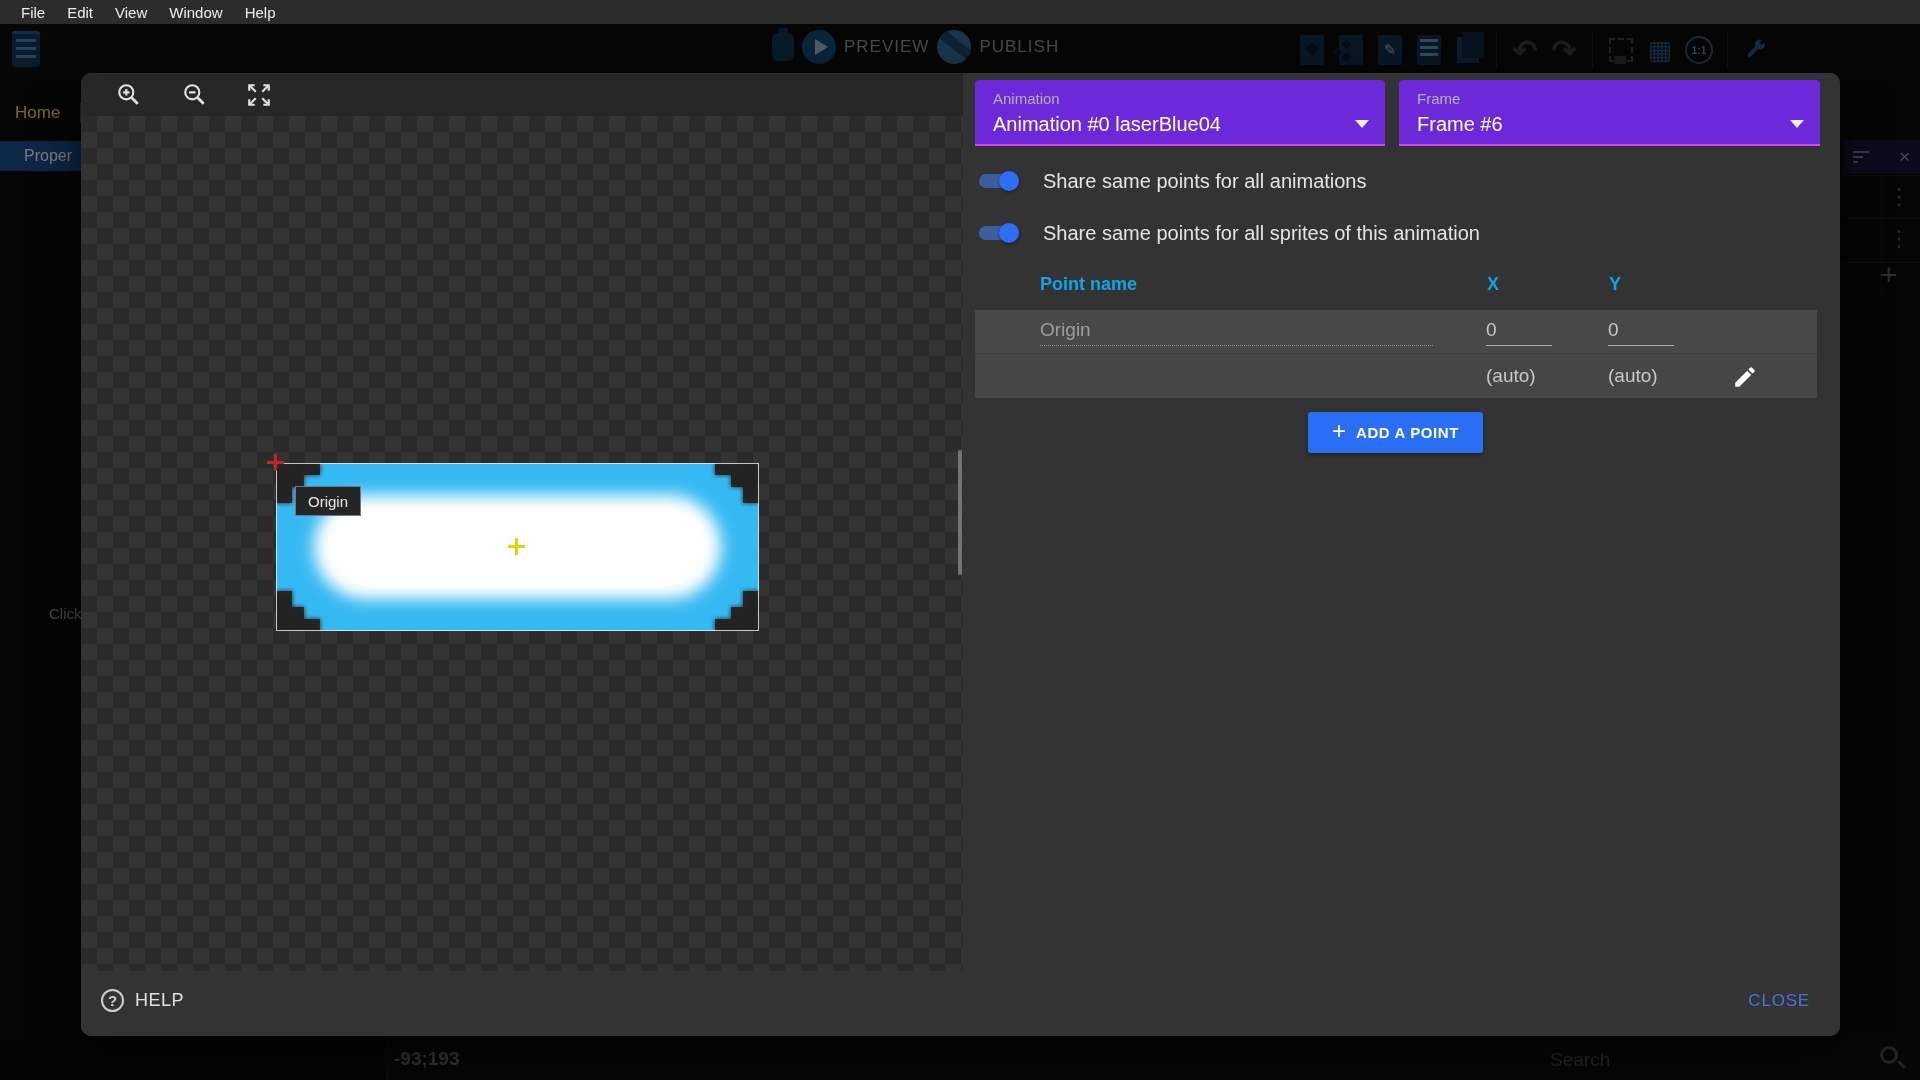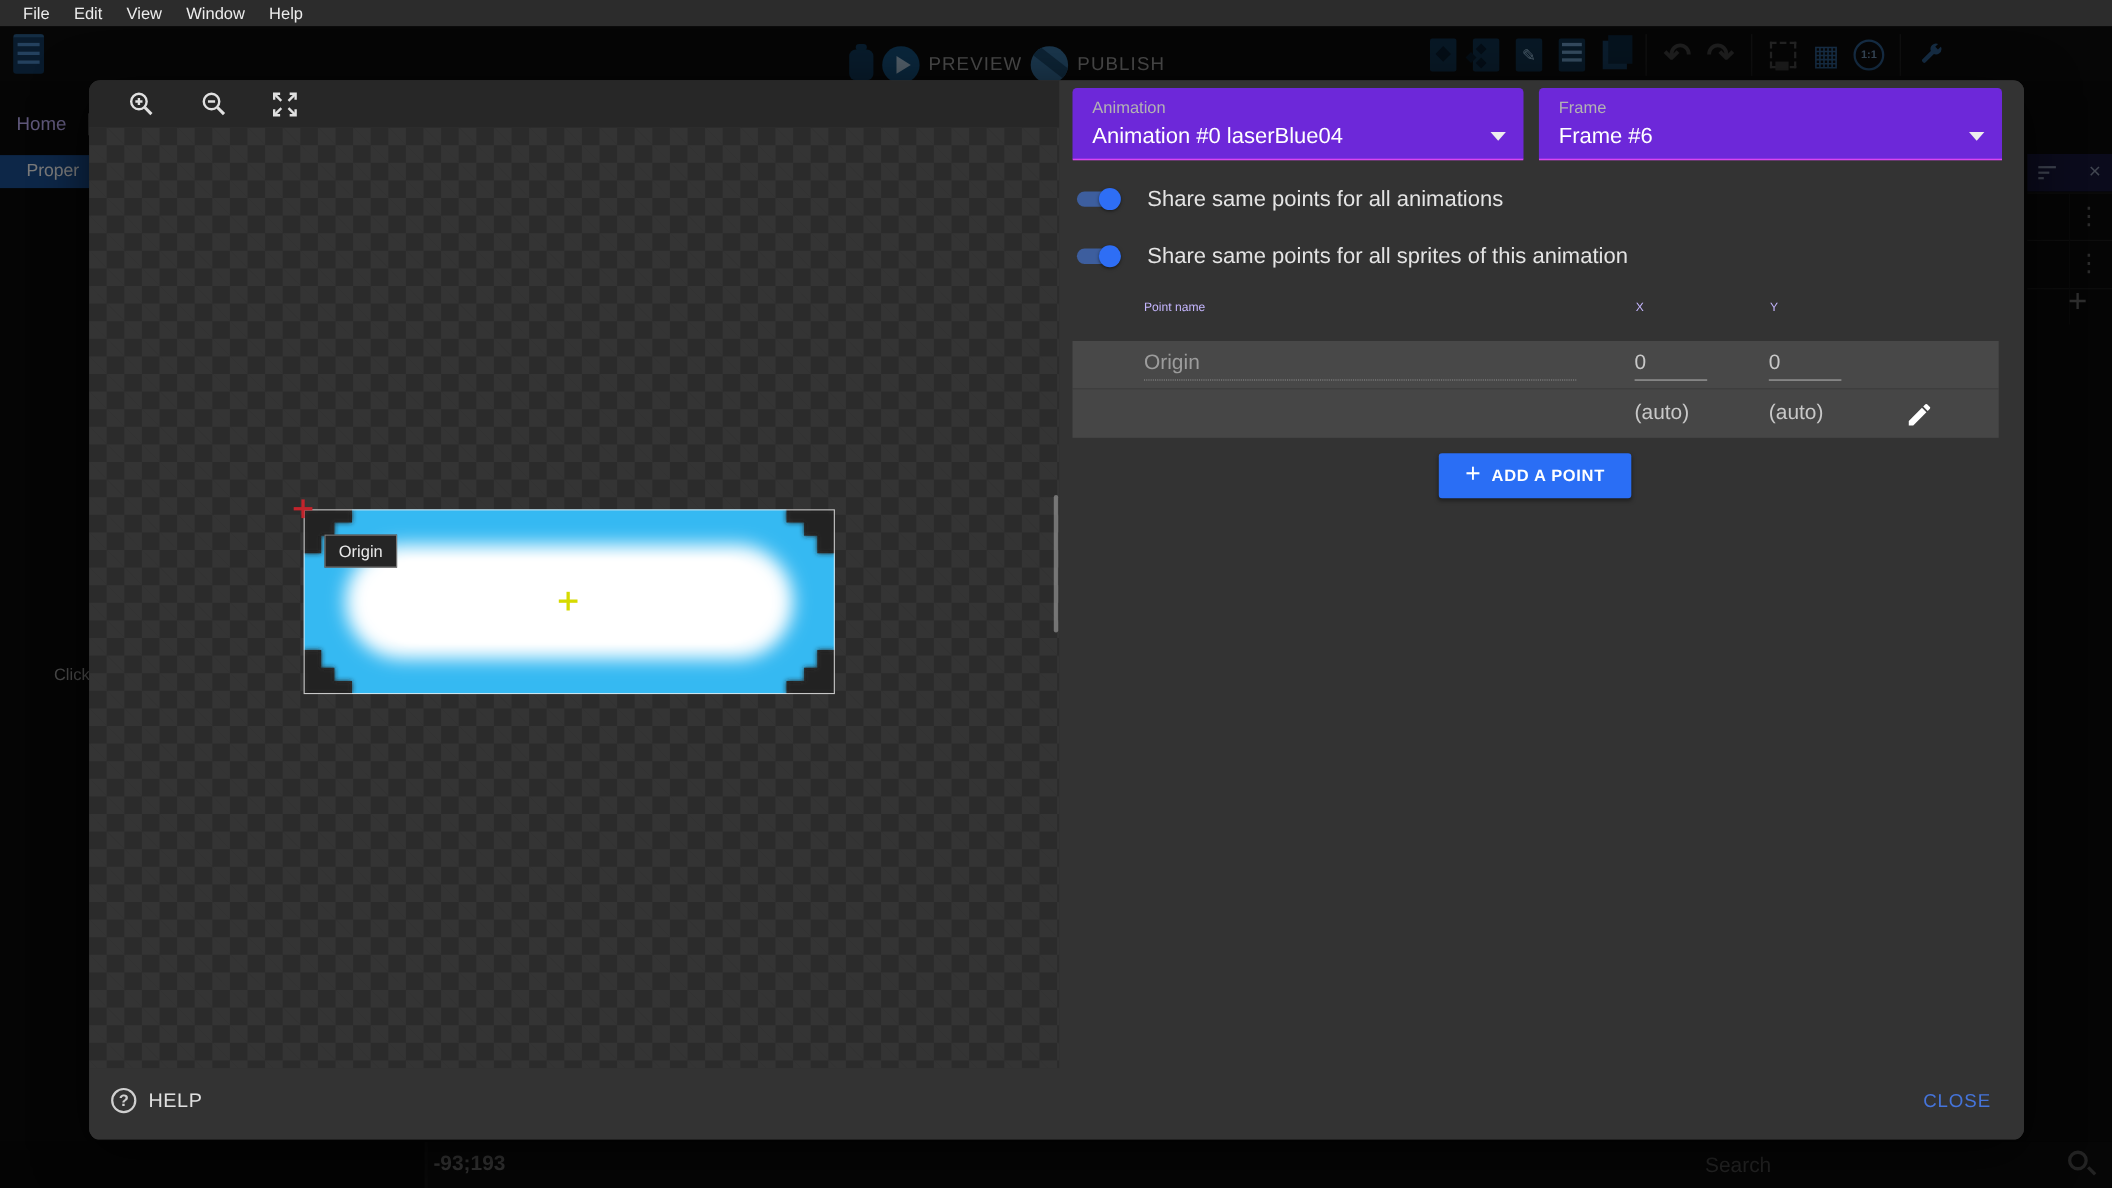--- a/index.html
+++ b/index.html
@@ -9,21 +9,21 @@
 
   
   .menubar { position:absolute; left:0; top:0; width:1920px; height:24px; background:#2c2c2c;
              display:flex; align-items:center; padding-left:10px; z-index:1; }
   .menubar .mitem { color:#ededed; font-size:15px; padding:0 11px; cursor:default; }
 
   .bgtoolbar { position:absolute; left:0; top:24px; width:1920px; height:50px; background:#0e0e0e; z-index:1; }
   .fileicon { position:absolute; left:12px; top:7px; width:28px; height:36px; background:#143a5e;
               border-radius:3px; border-top:3px solid #2b5f8e; }
   .fileicon i { display:block; height:3px; background:#4d88c4; margin:5px 4px 0 4px; }
-  .pvgroup { position:absolute; left:772px; top:18px; display:flex; align-items:center; gap:8px; }
+  .pvgroup { position:absolute; left:772px; top:6px; display:flex; align-items:center; gap:8px; }
   .bugicon { width:22px; height:28px; background:#113a5a; border-radius:6px; position:relative; }
   .bugicon::before { content:""; position:absolute; left:6px; top:-5px; width:10px; height:6px; background:#113a5a; border-radius:3px; }
   .playcirc { width:34px; height:34px; border-radius:50%; background:#15507c; display:flex; align-items:center; justify-content:center; }
   .playcirc b { width:0; height:0; border-left:13px solid #a9c3d8; border-top:8px solid transparent; border-bottom:8px solid transparent; margin-left:4px; }
   .globecirc { width:34px; height:34px; border-radius:50%; background:#38719f; position:relative; overflow:hidden; }
   .globecirc::after { content:""; position:absolute; left:-6px; top:10px; width:50px; height:10px; background:#1d4a6d; transform:rotate(38deg); }
   .toollabel { color:#9a9a9a; font-size:17px; letter-spacing:1px; }
   .righticons { position:absolute; left:1296px; top:4px; height:44px; display:flex; align-items:center; gap:7px; }
   .tbi { width:32px; height:38px; display:flex; align-items:center; justify-content:center; color:#2e5f8f; font-size:26px; }
   .bluedoc { width:24px; height:30px; background:#11334f; border-radius:2px; position:relative; }
@@ -33,21 +33,21 @@
   .bluedoc.list i { display:block; height:3px; background:#6d9cc4; margin:4px 3px 0 3px; }
   .layersicon { width:22px; height:26px; background:#173d5e; position:relative; }
   .layersicon::after { content:""; position:absolute; left:5px; top:-5px; width:22px; height:26px; background:#0e2940; }
   .tdiv { width:1px; height:38px; background:#262626; margin:0 5px; }
   .arrglyph { color:#3f3f3f; font-size:30px; font-weight:bold; }
   .marquee { width:24px; height:24px; border:2px dashed #4a4a4a; position:relative; }
   .marquee::after { content:""; position:absolute; left:3px; bottom:-4px; width:12px; height:8px; background:#3c3c3c; }
   .onetoone { width:28px; height:28px; border:2px solid #2d5d8c; border-radius:50%; color:#6f93b5; font-size:10px; font-weight:bold;
               display:flex; align-items:center; justify-content:center; }
 
-  .hometab { position:absolute; left:15px; top:103px; color:#c4b5fd; font-size:17px; z-index:1; }
+  .hometab { position:absolute; left:15px; top:103px; color:#fde047; font-size:17px; z-index:1; }
   .tabsep  { position:absolute; left:80px; top:103px; width:1px; height:20px; background:#555; z-index:1; }
   .proptab { position:absolute; left:0px; top:141px; width:81px; height:30px; background:#1c5296; color:#fff;
              font-size:16px; line-height:30px; padding-left:24px; overflow:hidden; white-space:nowrap; z-index:1; }
   .lefthint { position:absolute; left:49px; top:605px; color:#9a9a9a; font-size:15px; z-index:1; overflow:hidden; width:32px; white-space:nowrap; }
 
   .rstrip-head { position:absolute; left:1843px; top:140px; width:77px; height:34px; background:#17173c; z-index:1;
                  display:flex; align-items:center; justify-content:space-between; padding:0 10px; }
   .filtericon i { display:block; background:#7d87a0; height:2px; margin:3px 0; }
   .rstrip-x { color:#8892a8; font-size:19px; }
   .rrow-div { position:absolute; left:1843px; width:77px; height:1px; background:#1e1e1e; z-index:1; }
@@ -97,21 +97,21 @@
   #frame-select { left:436px; width:421px; }
 
   .togglerow { position:absolute; left:14px; height:36px; display:flex; align-items:center; cursor:pointer; }
   .switch { width:44px; height:26px; position:relative; flex:0 0 auto; }
   .switch .track { position:absolute; left:2px; top:6px; width:38px; height:14px; border-radius:7px; background:#3d5e9e; }
   .switch .thumb { position:absolute; right:2px; top:3px; width:20px; height:20px; border-radius:50%; background:#2e6ef5;
                    box-shadow:0 1px 3px rgba(0,0,0,.5); }
   .togglerow .tlabel { margin-left:22px; font-size:20px; color:#e4e4e4; }
 
   .thead { position:absolute; left:0; top:201px; width:877px; height:22px; }
-  .thead span { position:absolute; font-size:11px; font-weight:normal; color:#c4b5fd; }
+  .thead span { position:absolute; font-size:18px; font-weight:bold; color:#0ea5e9; }
   .th-name { left:77px; } .th-x { left:524px; } .th-y { left:646px; }
 
   .rowswrap { position:absolute; left:12px; top:237px; width:842px; }
   .prow { position:relative; width:100%; }
   .prow.r0 { height:43px; background:#484848; }
   .prow.r1 { height:45px; background:#464646; border-top:1px solid #3e3e3e; }
   .pname { position:absolute; left:65px; bottom:7px; width:393px; color:#9c9c9c; font-size:19px;
            border-bottom:1px dotted #8f8f8f; padding-bottom:4px; }
   .pval { position:absolute; bottom:7px; width:66px; color:#c8c8c8; font-size:19px; padding-bottom:4px; }
   .pvx { left:511px; } .pvy { left:633px; }

